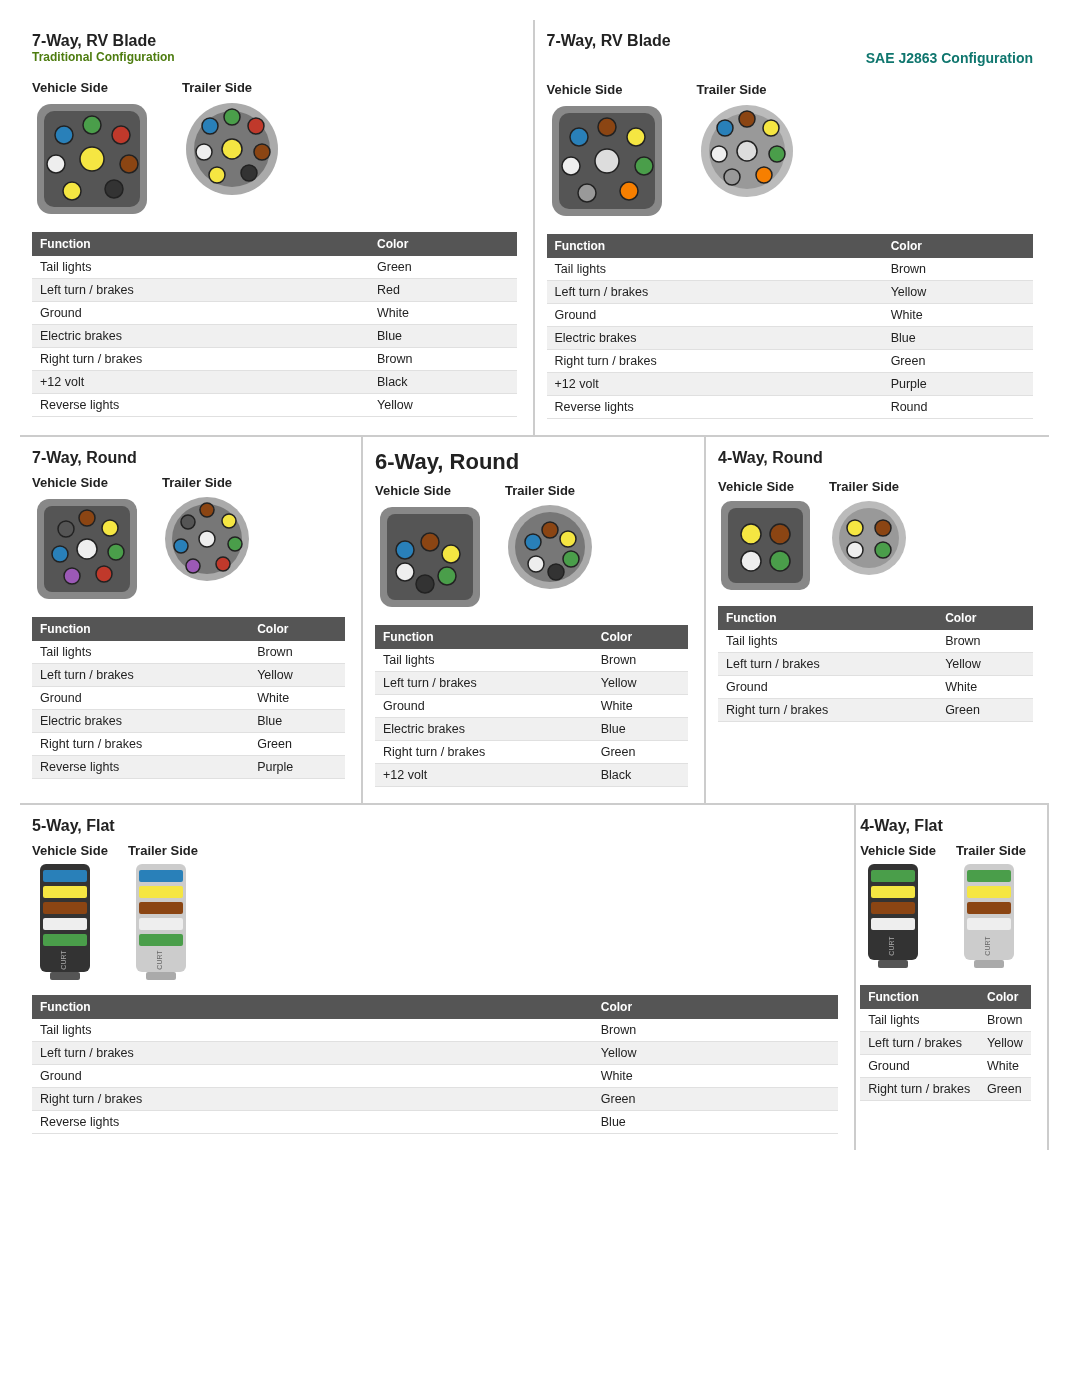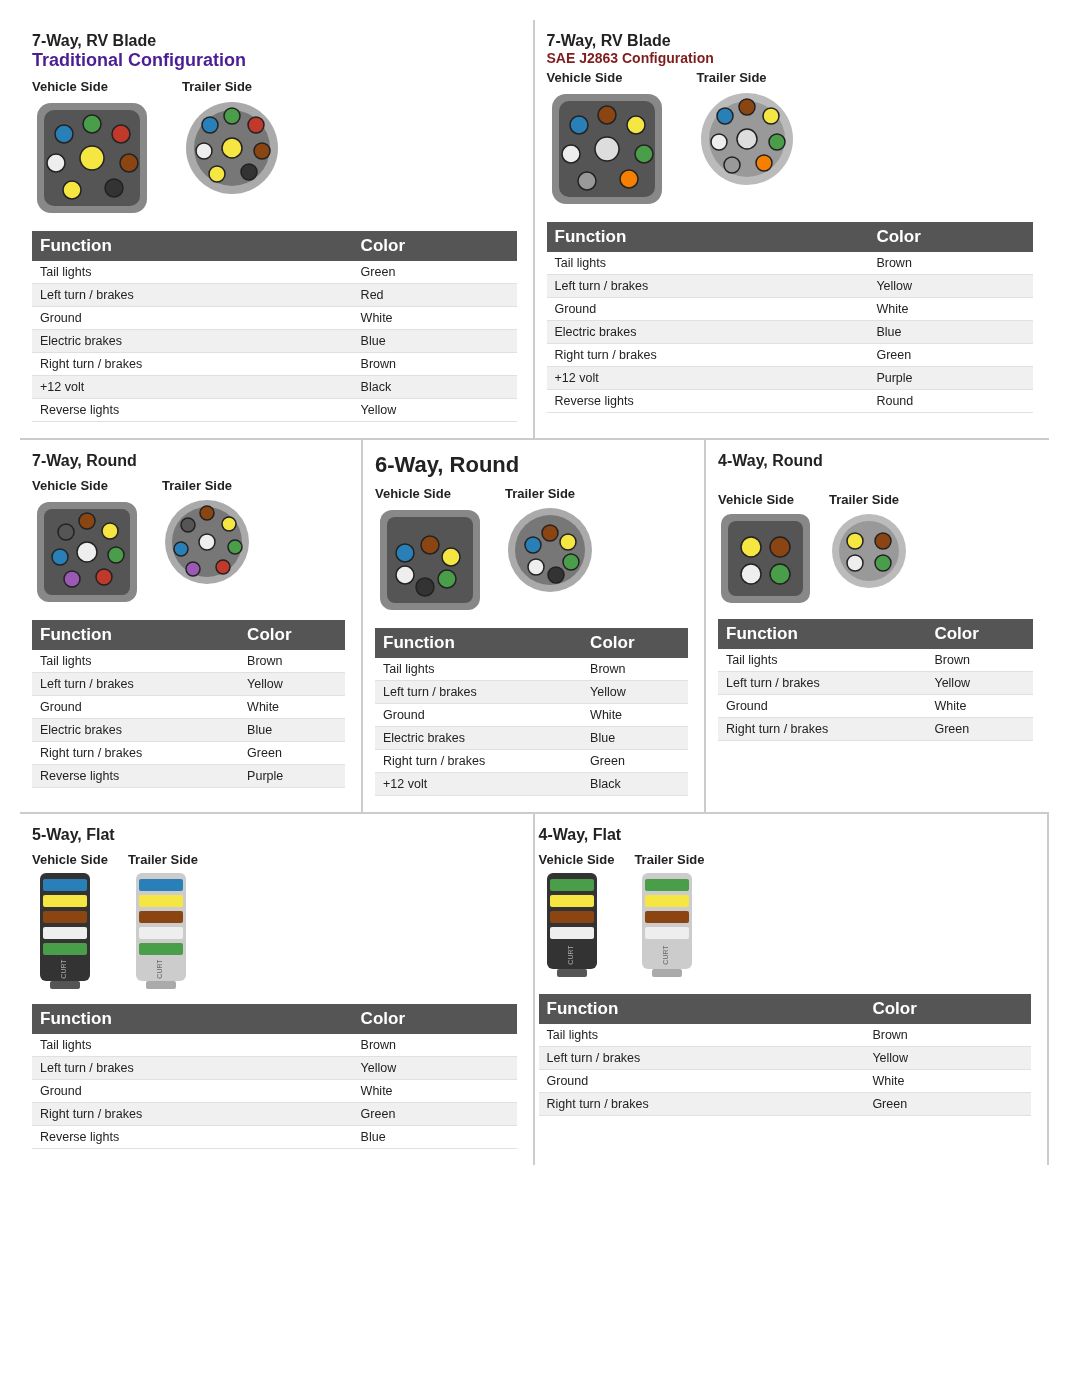--- a/index.html
+++ b/index.html
@@ -15,21 +15,21 @@
     table {
       width: 100%;
       border-collapse: collapse;
       margin-top: 4px;
     }
     th {
       background: #555;
       color: #fff;
       text-align: left;
       padding: 5px 8px;
-      font-size: 17px;
+      font-size: 12px;
       font-weight: bold;
     }
     td {
       padding: 4px 8px;
       font-size: 12.5px;
       border-bottom: 1px solid #e0e0e0;
     }
     tr:nth-child(even) td {
       background: #f0f0f0;
     }
@@ -37,21 +37,21 @@
       background: #fff;
     }
   </style>
 </head>
 <body>
 
 <div style="display:grid; grid-template-columns:1fr 1fr; border-bottom:2px solid #ccc;">
 
   <div style="padding:12px 16px 16px 12px; border-right:2px solid #ccc;">
     <div style="font-size:16px;font-weight:bold;">7-Way, RV Blade</div>
-    <div style="font-size:18px;font-weight:bold;color:#4c1d95;margin-bottom:8px;">Traditional Configuration</div>
+    <div style="font-size:12px;font-weight:bold;color:#4d7c0f;margin-bottom:16px;">Traditional Configuration</div>
     <div style="display:flex;gap:30px;margin-bottom:10px;">
       <div>
         <div style="font-weight:bold;font-size:13px;margin-bottom:4px;">Vehicle Side</div>
         
         <svg width="120" height="120" viewBox="0 0 120 120">
           <rect x="5" y="5" width="110" height="110" rx="14" ry="14" fill="#888"></rect>
           <rect x="12" y="12" width="96" height="96" rx="10" ry="10" fill="#555"></rect>
 
           <circle cx="60" cy="60" r="12" fill="#f5e642" stroke="#222" stroke-width="1.5"></circle>
 
@@ -130,21 +130,21 @@
           <tr>
             <td>Reverse lights</td>
             <td>Yellow</td>
           </tr>
         </tbody>
     </table>
   </div>
 
   <div style="padding:12px 16px 16px 12px;">
     <div style="font-size:16px;font-weight:bold;">7-Way, RV Blade</div>
-    <div style="font-size:14px;font-weight:bold;color:#7f1d1d;margin-bottom:4px;">SAE J2863 Configuration</div>
+    <div style="font-size:14px;font-weight:bold;color:#0f766e;margin-bottom:16px;text-align:right;">SAE J2863 Configuration</div>
     <div style="display:flex;gap:30px;margin-bottom:10px;">
       <div>
         <div style="font-weight:bold;font-size:13px;margin-bottom:4px;">Vehicle Side</div>
         <svg width="120" height="120" viewBox="0 0 120 120">
           <rect x="5" y="5" width="110" height="110" rx="14" ry="14" fill="#888"></rect>
           <rect x="12" y="12" width="96" height="96" rx="10" ry="10" fill="#555"></rect>
           <circle cx="60" cy="60" r="12" fill="#ddd" stroke="#222" stroke-width="1.5"></circle>
           <circle cx="60" cy="26" r="9" fill="#8B4513" stroke="#222" stroke-width="1.5"></circle>
           <circle cx="89" cy="36" r="9" fill="#f5e642" stroke="#222" stroke-width="1.5"></circle>
           <circle cx="97" cy="65" r="9" fill="#4a9e4a" stroke="#222" stroke-width="1.5"></circle>
@@ -352,21 +352,21 @@
           </tr>
           <tr>
             <td>+12 volt</td>
             <td>Black</td>
           </tr>
         </tbody>
     </table>
   </div>
 
   <div style="padding:12px 16px 16px 12px;">
-    <div style="font-size:16px;font-weight:bold;margin-bottom:22px;">4-Way, Round</div>
+    <div style="font-size:16px;font-weight:bold;margin-bottom:12px;">4-Way, Round</div>
     <div style="display:flex;gap:16px;margin-bottom:10px;">
       <div>
         <div style="font-weight:bold;font-size:13px;margin-bottom:4px;">Vehicle Side</div>
         <svg width="95" height="95" viewBox="0 0 95 95">
           <rect x="3" y="3" width="89" height="89" rx="10" ry="10" fill="#888"></rect>
           <rect x="10" y="10" width="75" height="75" rx="8" ry="8" fill="#555"></rect>
 
           <circle cx="33" cy="36" r="10" fill="#f5e642" stroke="#222" stroke-width="1.5"></circle>
           <circle cx="62" cy="36" r="10" fill="#8B4513" stroke="#222" stroke-width="1.5"></circle>
           <circle cx="33" cy="63" r="10" fill="#eee" stroke="#222" stroke-width="1.5"></circle>
@@ -407,21 +407,21 @@
           </tr>
           <tr>
             <td>Right turn / brakes</td>
             <td>Green</td>
           </tr>
         </tbody>
     </table>
   </div>
 </div>
 
-<div style="display:grid; grid-template-columns:1fr 1fr;">
+<div style="display:grid; grid-template-columns:1fr;">
 
   <div style="padding:12px 16px 16px 12px; border-right:2px solid #ccc; grid-column:1;">
     <div style="font-size:16px;font-weight:bold;margin-bottom:8px;">5-Way, Flat</div>
     <div style="display:flex;gap:20px;margin-bottom:10px;">
       <div>
         <div style="font-weight:bold;font-size:13px;margin-bottom:4px;">Vehicle Side</div>
         
         <svg width="75" height="120" viewBox="0 0 75 120">
           <rect x="8" y="2" width="50" height="108" rx="6" ry="6" fill="#333"></rect>
 

